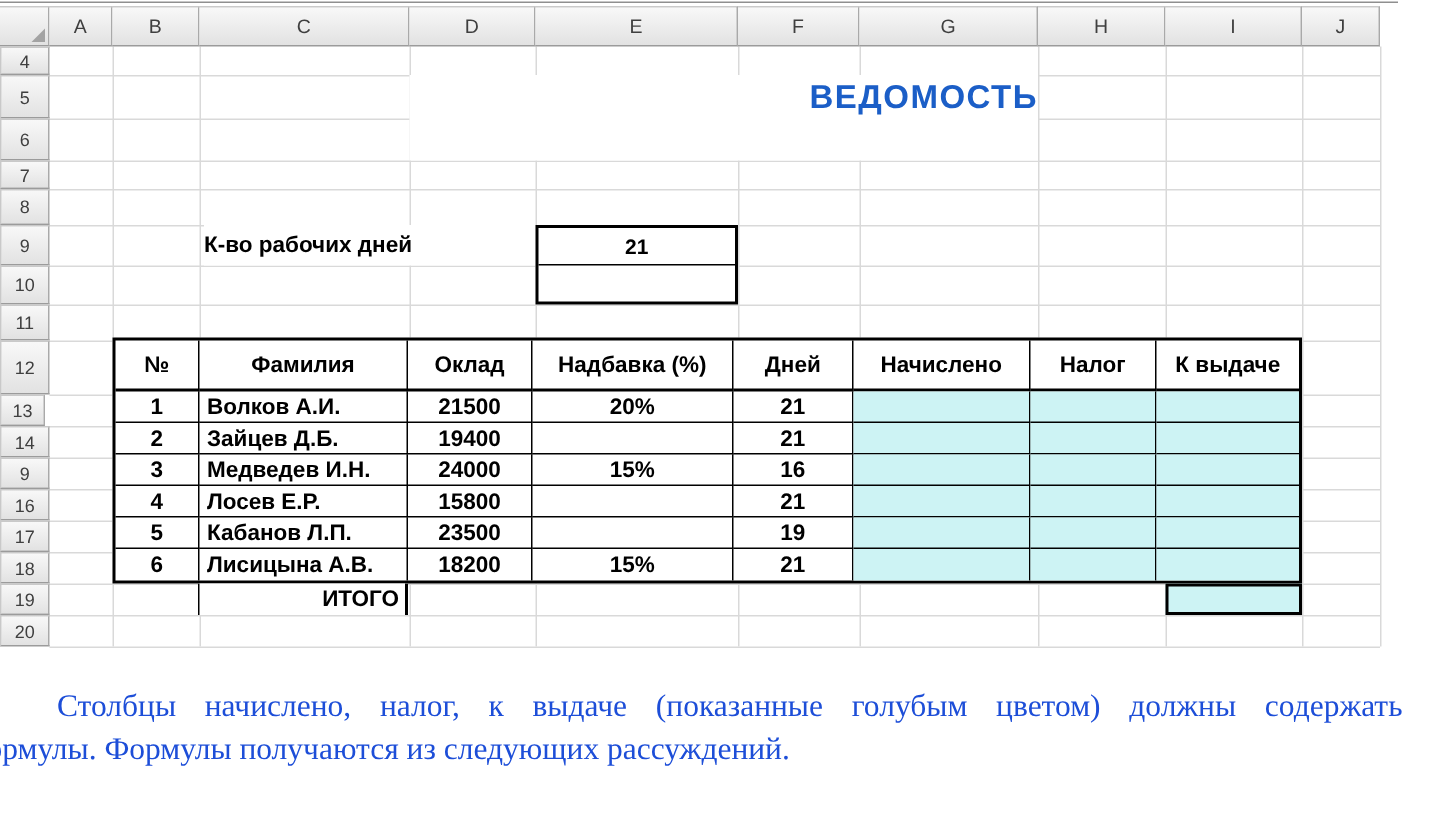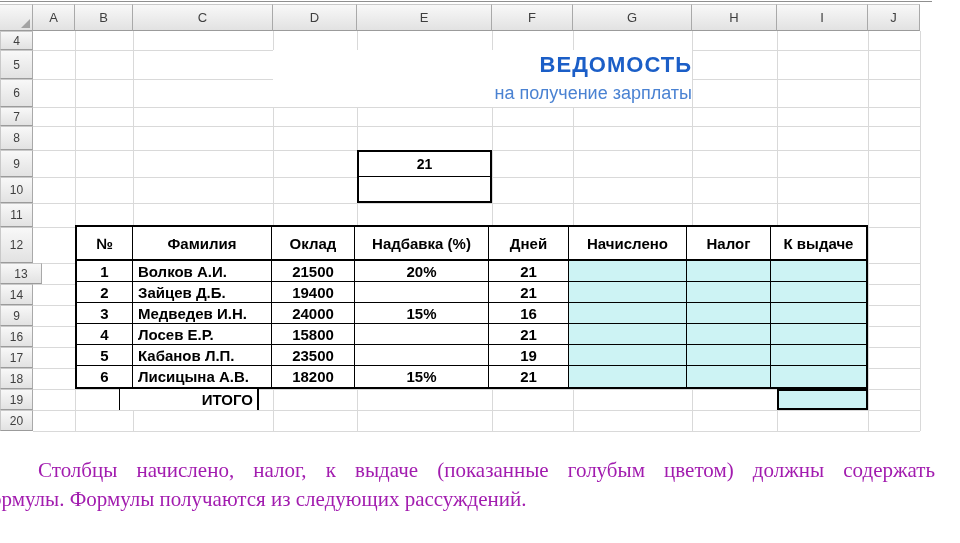--- a/index.html
+++ b/index.html
@@ -44,29 +44,29 @@
   .tcell{box-sizing:border-box;border-right:1px solid #000;border-bottom:1px solid #000;
     display:flex;align-items:center;justify-content:center;
     font-size:15px;font-weight:bold;color:#000;overflow:hidden;white-space:nowrap;}
   .tcell.name{justify-content:flex-start;padding-left:5px;}
   .tcell.lastcol{border-right:none;}
   .trow.lastrow .tcell{border-bottom:none;}
   .trow.thead .tcell{border-bottom:2px solid #000;}
   .cyan{background:var(--hl,#cdf3f4);}
 
   
-  .total-label{left:119px;top:389px;width:140px;height:21px;z-index:2;background:#fff;
+  .total-label{left:132px;top:389px;width:140px;height:21px;z-index:2;background:#fff;
     border-left:1px solid #000;border-right:2px solid #000;
     display:flex;align-items:center;justify-content:flex-end;padding-right:4px;
     font-size:15px;font-weight:bold;}
   .total-cyan{left:777px;top:389px;width:91px;height:21px;z-index:2;border:2px solid #000;}
 
   
   .note{left:0;top:456px;width:960px;height:80px;overflow:hidden;z-index:2;
-        font-family:"Liberation Serif",serif;font-size:21px;color:#a21caf;line-height:29px;}
+        font-family:"Liberation Serif",serif;font-size:21px;color:#1d4ed8;line-height:29px;}
   .note-l1{padding-left:38px;width:897px;text-align:justify;text-align-last:justify;white-space:nowrap;}
   .note-l2{margin-left:-9px;white-space:nowrap;}
 </style>
 </head>
 <body>
 
 <div class="screen">
   <div class="abs topline"></div>
 
   <div id="grid-layer">
@@ -83,21 +83,21 @@
       <div class="colhdr" style="left: 868px; top: 4px; width: 52px; height: 27px;">J</div>
       <div class="rowhdr" style="left: 0px; top: 31px; width: 33px; height: 19px;">4</div>
       <div class="rowhdr" style="left: 0px; top: 50px; width: 33px; height: 29px;">5</div>
       <div class="rowhdr" style="left: 0px; top: 79px; width: 33px; height: 28px;">6</div>
       <div class="rowhdr" style="left: 0px; top: 107px; width: 33px; height: 19px;">7</div>
       <div class="rowhdr" style="left: 0px; top: 126px; width: 33px; height: 24px;">8</div>
       <div class="rowhdr" style="left: 0px; top: 150px; width: 33px; height: 27px;">9</div>
       <div class="rowhdr" style="left: 0px; top: 177px; width: 33px; height: 26px;">10</div>
       <div class="rowhdr" style="left: 0px; top: 203px; width: 33px; height: 24px;">11</div>
       <div class="rowhdr" style="left: 0px; top: 227px; width: 33px; height: 36px;">12</div>
-      <div class="rowhdr" style="left: 0px; top: 263px; width: 42px; height: 21px;">13</div>
+      <div class="rowhdr" style="left: 0px; top: 263px; width: 30px; height: 21px;">13</div>
       <div class="rowhdr" style="left: 0px; top: 284px; width: 33px; height: 21px;">14</div>
       <div class="rowhdr" style="left: 0px; top: 305px; width: 33px; height: 21px;">9</div>
       <div class="rowhdr" style="left: 0px; top: 326px; width: 33px; height: 21px;">16</div>
       <div class="rowhdr" style="left: 0px; top: 347px; width: 33px; height: 21px;">17</div>
       <div class="rowhdr" style="left: 0px; top: 368px; width: 33px; height: 21px;">18</div>
       <div class="rowhdr" style="left: 0px; top: 389px; width: 33px; height: 21px;">19</div>
       <div class="rowhdr" style="left: 0px; top: 410px; width: 33px; height: 21px;">20</div>
       <div class="gridv" style="left: 75px; top: 31px; width: 1px; height: 400px;"></div>
       <div class="gridv" style="left: 133px; top: 31px; width: 1px; height: 400px;"></div>
       <div class="gridv" style="left: 273px; top: 31px; width: 1px; height: 400px;"></div>
@@ -122,23 +122,23 @@
       <div class="gridh" style="left: 33px; top: 326px; width: 887px; height: 1px;"></div>
       <div class="gridh" style="left: 33px; top: 347px; width: 887px; height: 1px;"></div>
       <div class="gridh" style="left: 33px; top: 368px; width: 887px; height: 1px;"></div>
       <div class="gridh" style="left: 33px; top: 389px; width: 887px; height: 1px;"></div>
       <div class="gridh" style="left: 33px; top: 410px; width: 887px; height: 1px;"></div>
       <div class="gridh" style="left: 33px; top: 431px; width: 887px; height: 1px;"></div>
     </div>
 
   <div class="abs titleblock">
     <div class="sheet-title" style="color: rgb(27, 94, 199);">ВЕДОМОСТЬ</div>
-    <div class="sheet-subtitle" style="color: rgb(74, 130, 210);">на получение зарплаты</div>
-  </div>
-
+  </div>
+
+  <div class="abs plabel" style="left:136px;top:150px;width:221px;height:27px;">К-во рабочих дней</div>
   <div class="abs pbox">
     <div class="pval first">21</div>
   </div>
 
   <div class="abs ptable">
     <div class="trow thead">
       <div class="tcell">№</div>
       <div class="tcell">Фамилия</div>
       <div class="tcell">Оклад</div>
       <div class="tcell">Надбавка (%)</div>

